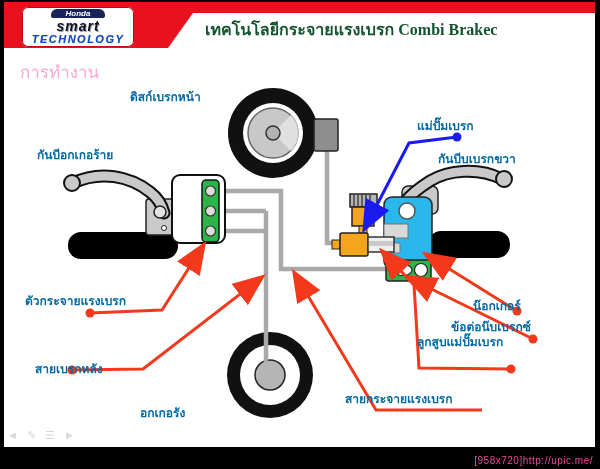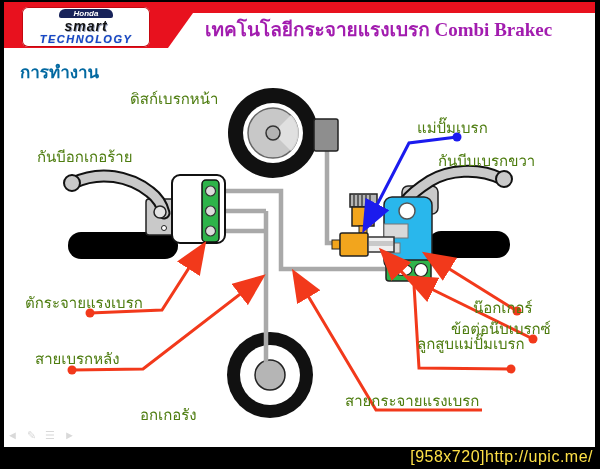--- a/index.html
+++ b/index.html
@@ -1,41 +1,41 @@
 <!DOCTYPE html>
 <html><head>
 <meta charset="utf-8">
 <style>
   html,body{margin:0;padding:0;background:#000;}
   #stage{position:relative;width:600px;height:469px;background:#000;overflow:hidden;
          font-family:"Liberation Sans",sans-serif;}
   .slide{position:absolute;left:4px;top:2px;width:591px;height:445px;background:#fff;}
   
   .banner{position:absolute;left:4px;top:2px;width:591px;height:46px;background:#e8111e;}
-  .logo{position:absolute;left:22px;top:7px;width:128px;height:40px;background:#fff;border-radius:6px;
+  .logo{position:absolute;left:22px;top:7px;width:112px;height:40px;background:#fff;border-radius:6px;
         box-shadow:0 0 0 1px #c40810 inset;overflow:hidden;text-align:center;}
   .logo .honda{display:block;margin:2px auto 0;width:54px;font-size:8px;font-style:italic;font-weight:bold;
         color:#fff;background:#18235a;border-radius:6px 6px 2px 2px;line-height:9px;}
   .logo .smart{display:block;font-size:14px;line-height:17px;font-weight:bold;font-style:italic;color:#111;
         letter-spacing:1px;text-shadow:1px 1px 0 #9aa4c0;}
   .logo .tech{display:block;font-size:11px;line-height:9px;font-weight:bold;font-style:italic;color:#1848c8;
         letter-spacing:1.5px;text-shadow:0 0 1px #9ab;}
   .titleplate{position:absolute;left:168px;top:13px;width:427px;height:35px;background:#fff;
         clip-path:polygon(25px 0,100% 0,100% 100%,0 100%);}
-  .titleplate .t{position:absolute;left:37px;top:0;line-height:34px;font-size:19px;font-weight:bold;
-        color:#a21caf;font-family:"Liberation Serif",serif;white-space:nowrap;}
+  .titleplate .t{position:absolute;left:37px;top:0;line-height:34px;font-size:16px;font-weight:bold;
+        color:#14532d;font-family:"Liberation Serif",serif;white-space:nowrap;}
   
-  .h1{position:absolute;left:20px;top:58px;font-size:17px;font-weight:bold;color:#0369a1;
+  .h1{position:absolute;left:20px;top:58px;font-size:17px;font-weight:normal;color:#f9a8d4;
       font-family:"Liberation Serif",serif;}
-  .lbl{position:absolute;font-size:15px;font-weight:normal;color:#4d7c0f;white-space:nowrap;
+  .lbl{position:absolute;font-size:12px;font-weight:bold;color:#0369a1;white-space:nowrap;
       font-family:"Liberation Serif",serif;}
   svg.diag{position:absolute;left:0;top:0;}
   
   .footerbar{position:absolute;left:0;bottom:0;width:600px;height:22px;background:#000;}
-  .watermark{position:absolute;right:7px;bottom:3px;color:#fde047;font-size:16px;letter-spacing:0.5px;}
+  .watermark{position:absolute;right:7px;bottom:3px;color:#ec4899;font-size:10px;letter-spacing:0.5px;}
   .toolbar{position:absolute;left:7px;top:428px;display:flex;gap:9px;}
   .toolbar span{color:#d9d9d9;font-size:11px;line-height:14px;}
 </style>
 </head>
 <body>
 
 <div id="stage">
   <div class="slide"></div>
 
   <div class="banner"></div>
@@ -144,22 +144,22 @@
       <circle cx="533" cy="339" r="4.5" fill="#f2391b" stroke="none"></circle>
       <path d="M 457 137 L 409 143 L 365 228" stroke="#1b1bee" marker-end="url(#ab)"></path>
       <circle cx="457" cy="137" r="4.5" fill="#1b1bee" stroke="none"></circle>
     </g>
   </svg>
 
   <div class="lbl" style="left:130px;top:87px;">ดิสก์เบรกหน้า</div>
   <div class="lbl" style="left:37px;top:145px;">กันบีอกเกอร้าย</div>
   <div class="lbl" style="left:417px;top:116px;">แม่ปั๊มเบรก</div>
   <div class="lbl" style="left:438px;top:149px;">กันบีบเบรกขวา</div>
-  <div class="lbl" style="left:25px;top:291px;">ตักระจายแรงเบรก</div>
-  <div class="lbl" style="left:35px;top:347px;">สายเบรกหลัง</div>
+  <div class="lbl" style="left:25px;top:291px;">ตัวกระจายแรงเบรก</div>
+  <div class="lbl" style="left:35px;top:359px;">สายเบรกหลัง</div>
   <div class="lbl" style="left:140px;top:403px;">อกเกอรัง</div>
   <div class="lbl" style="left:345px;top:389px;">สายกระจายแรงเบรก</div>
   <div class="lbl" style="left:473px;top:296px;">น๊อกเกอร์</div>
   <div class="lbl" style="left:451px;top:317px;">ข้อต่อน๊บเบรกซ์</div>
   <div class="lbl" style="left:417px;top:332px;">ลูกสูบแม่ปั๊มเบรก</div>
 
   <div class="toolbar">
     <span>◄</span>
     <span>✎</span>
     <span>☰</span>

